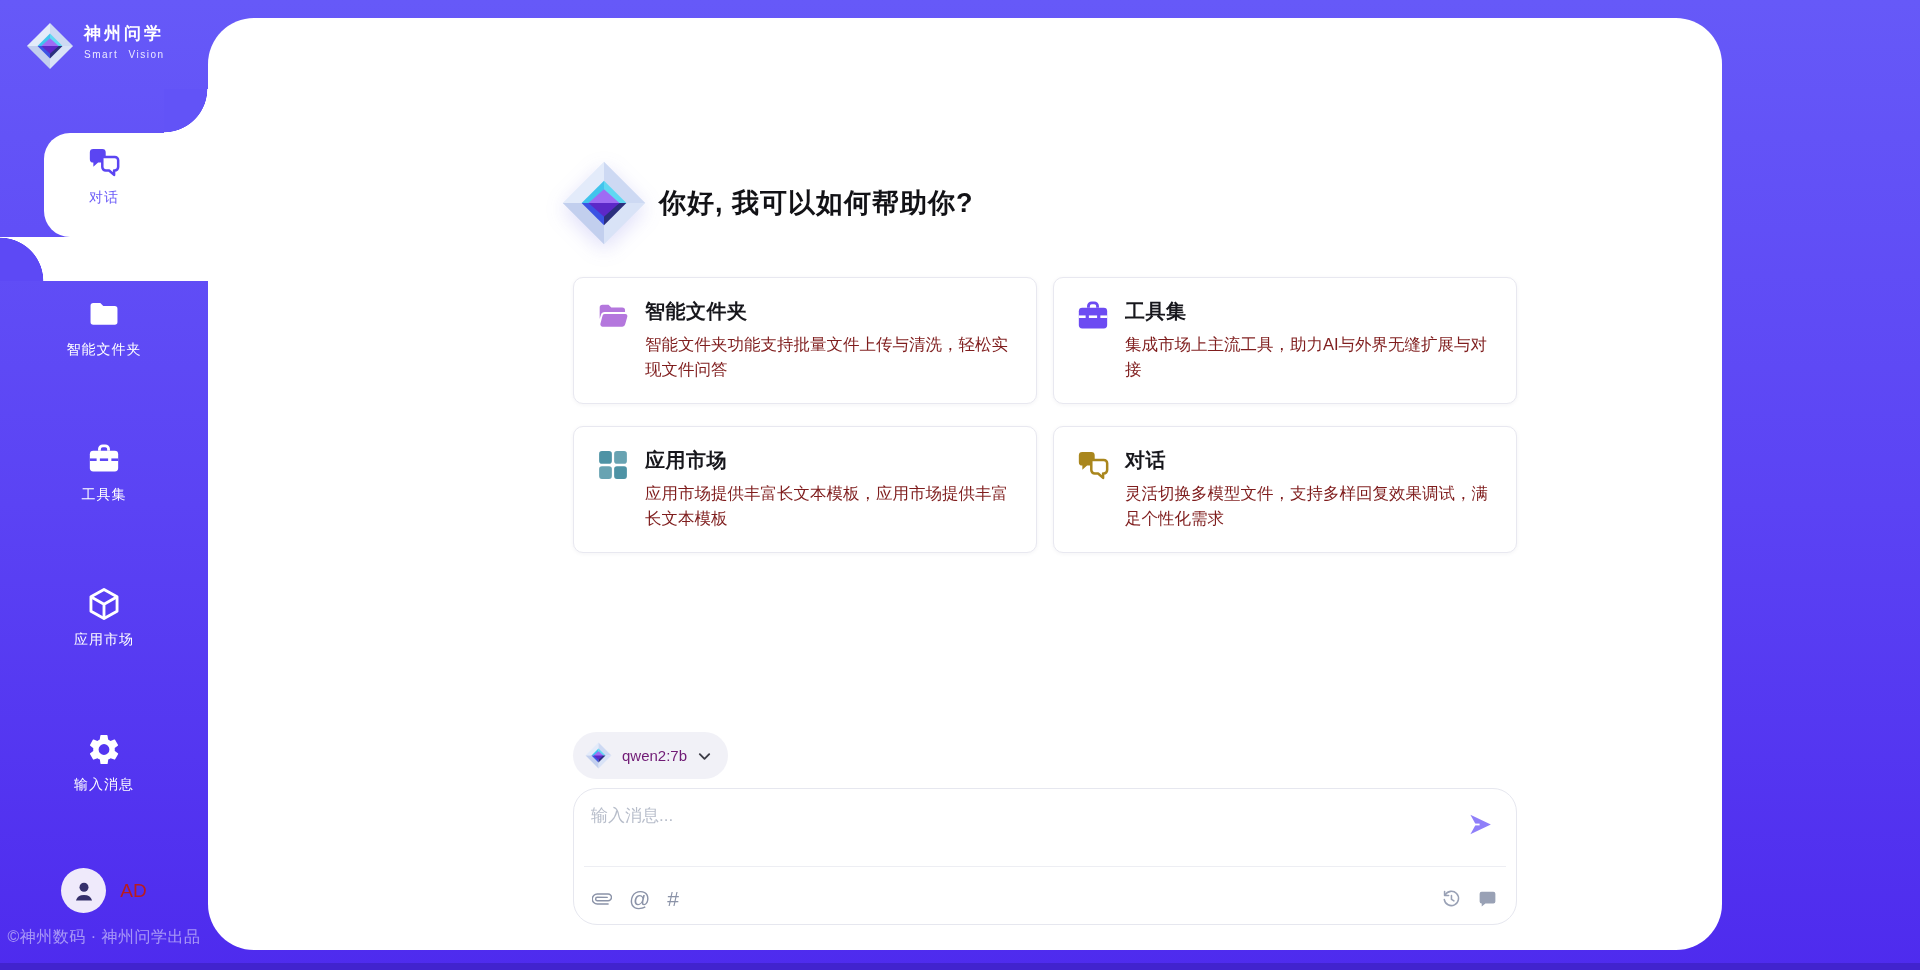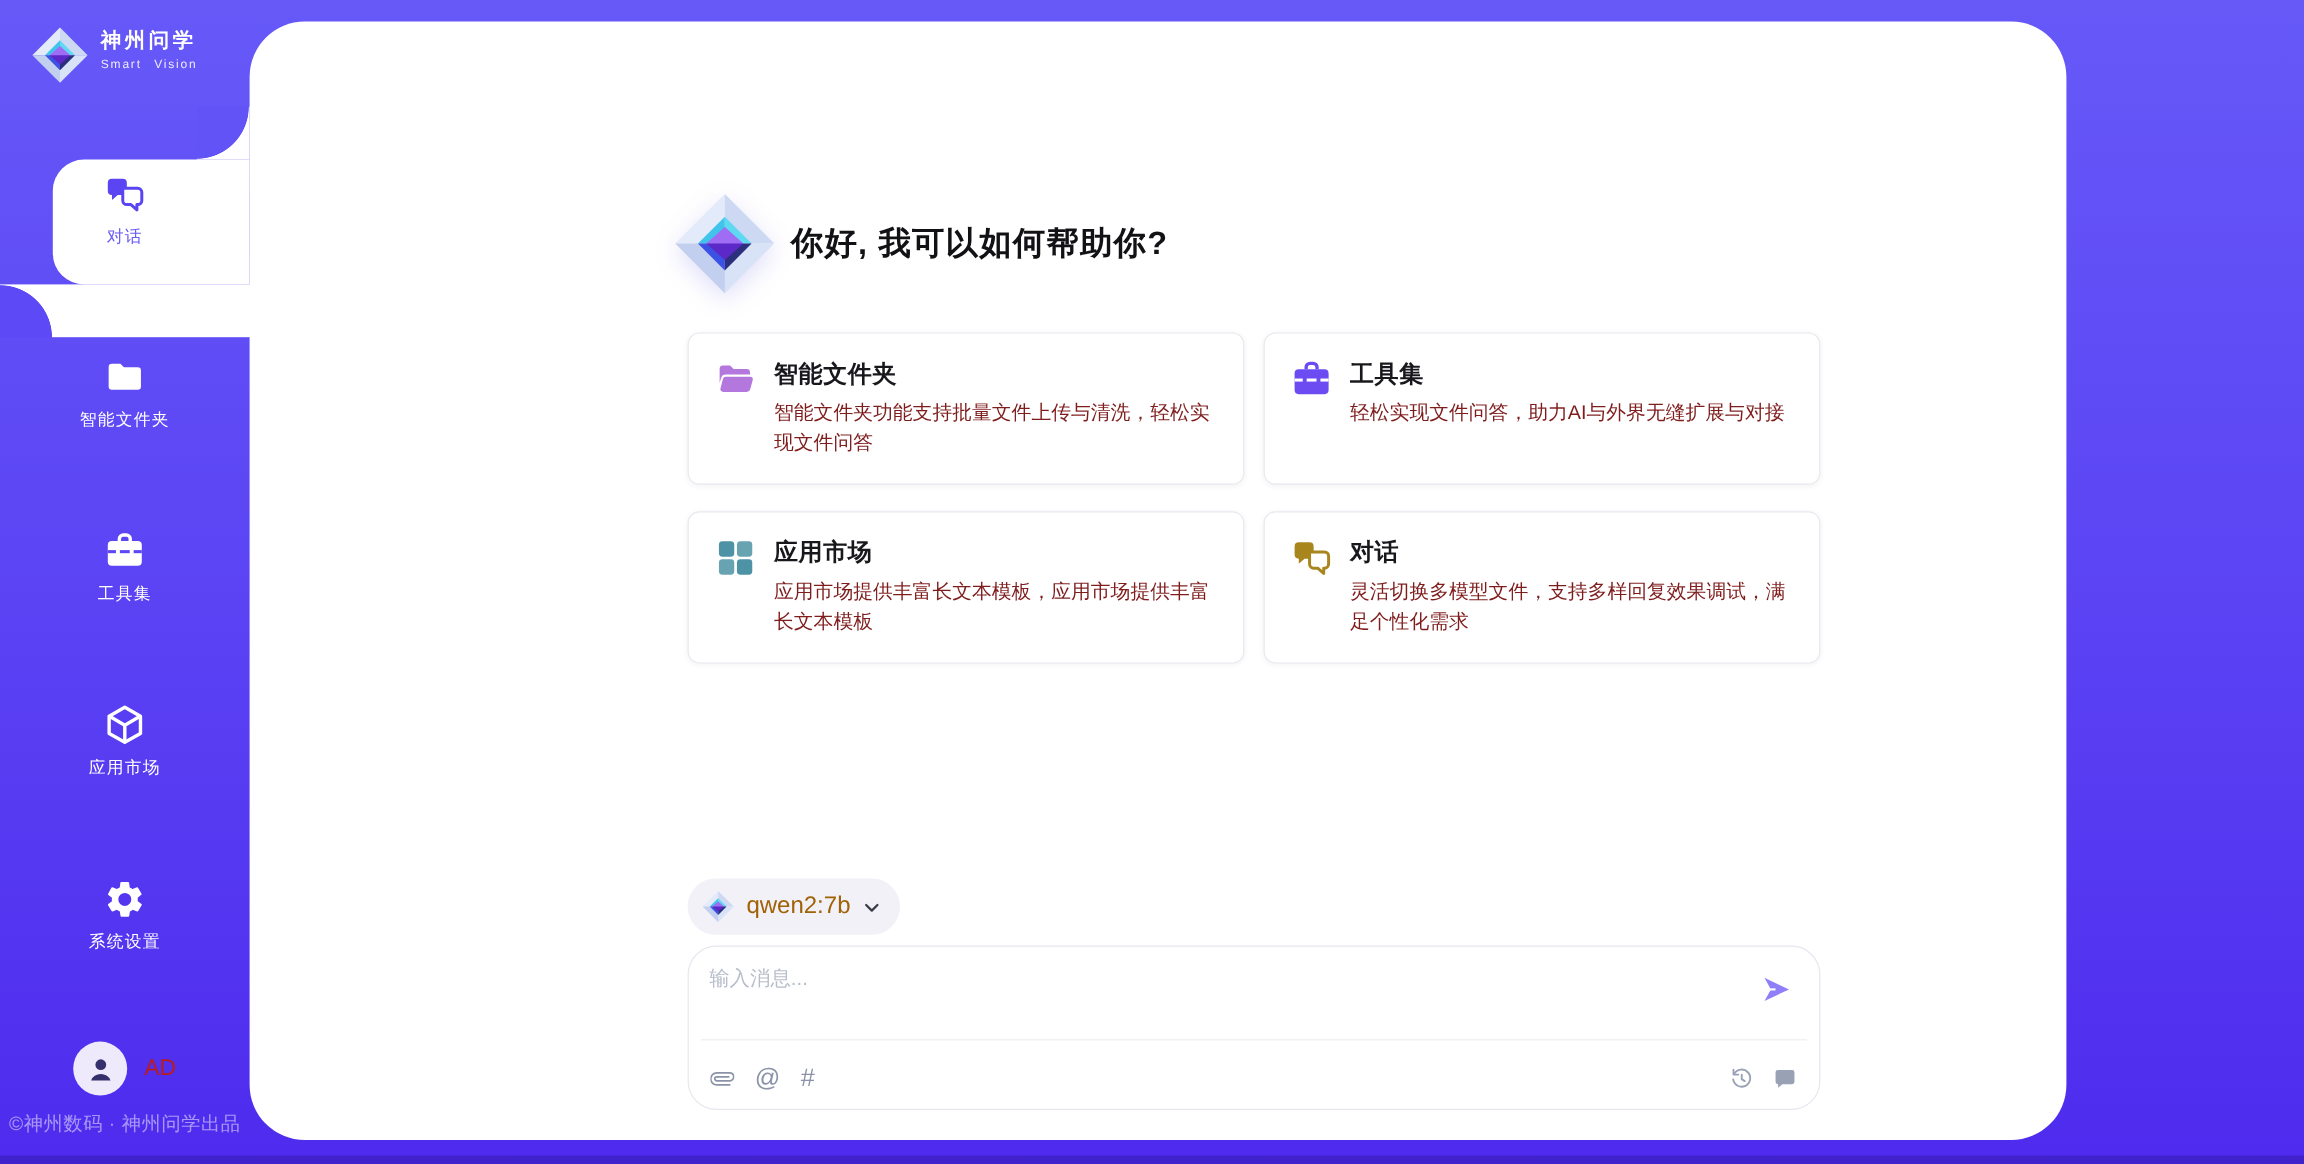--- a/index.html
+++ b/index.html
@@ -40,21 +40,21 @@
   .cards{position:absolute;top:259px;left:0;display:grid;grid-template-columns:464px 464px;gap:22px 16px;}
   .card{box-sizing:border-box;width:464px;height:127px;background:#fff;border:1px solid #e8e8f0;border-radius:10px;
         padding:20px 22px;display:flex;gap:15px;box-shadow:0 1px 4px rgba(30,30,80,.05);cursor:pointer;}
   .card .cicon{width:34px;height:34px;flex:none;margin-top:1px;}
   .card-body h3{margin:0 0 7px;font-size:20px;color:#17171c;letter-spacing:.5px;}
   .card-body p{margin:0;font-size:16.5px;line-height:25px;color:#7f1d1d;max-width:372px;}
   
   .bottom{position:absolute;left:0;bottom:25px;width:944px;}
   .model-pill{display:inline-flex;align-items:center;gap:10px;height:47px;padding:0 16px 0 12px;background:#f1f1f7;border-radius:24px;margin-bottom:9px;cursor:pointer;}
   .model-pill .dmark{width:27px;height:27px;}
-  .model-label{font-size:20px;color:#a16207;}
+  .model-label{font-size:15px;color:#701a75;}
   .chev{color:#3c3c46;margin-top:2px;}
   .composer{position:relative;box-sizing:border-box;width:944px;height:137px;background:#fff;border:1px solid #e6e7ef;border-radius:24px;}
   .composer textarea{position:absolute;left:17px;top:15px;width:860px;height:52px;border:none;outline:none;resize:none;
         font-size:17px;color:#333;background:transparent;font-family:"Liberation Sans","DejaVu Sans",sans-serif;padding:0;}
   .composer textarea::placeholder{color:#b7bdca;}
   .send{position:absolute;right:22px;top:22px;width:27px;height:27px;cursor:pointer;}
   .divider{position:absolute;left:10px;right:10px;top:77px;height:1px;background:#edeef3;}
   .tools{position:absolute;left:18px;bottom:14px;display:flex;align-items:center;gap:17px;color:#8b93a8;}
   .tools .sym{font-size:21px;line-height:22px;cursor:pointer;}
   .tools .ticon{cursor:pointer;}
@@ -182,21 +182,21 @@
         </svg>
       </span>
     <span class="nlabel">应用市场</span>
   </div>
   <div class="nav-item ni-4">
     <span class="nicon">
         <svg width="37" height="37">
           <use href="#sym-gear"></use>
         </svg>
       </span>
-    <span class="nlabel">系统设置</span>
+    <span class="nlabel">输入消息</span>
   </div>
 
   <div class="user">
     <span class="avatar">
         <svg width="30" height="30">
           <use href="#sym-person"></use>
         </svg>
       </span>
     <span class="user-name">AD</span>
   </div>
@@ -223,21 +223,21 @@
           <h3>智能文件夹</h3>
           <p>智能文件夹功能支持批量文件上传与清洗，轻松实现文件问答</p>
         </div>
       </div>
       <div class="card">
         <svg class="cicon" style="color:#6c4bf2;--bg:#fff">
             <use href="#sym-toolbox"></use>
           </svg>
         <div class="card-body">
           <h3>工具集</h3>
-          <p>轻松实现文件问答，助力AI与外界无缝扩展与对接</p>
+          <p>集成市场上主流工具，助力AI与外界无缝扩展与对接</p>
         </div>
       </div>
       <div class="card">
         <svg class="cicon" style="color:#4e93a5">
             <use href="#sym-grid"></use>
           </svg>
         <div class="card-body">
           <h3>应用市场</h3>
           <p>应用市场提供丰富长文本模板，应用市场提供丰富长文本模板</p>
         </div>

